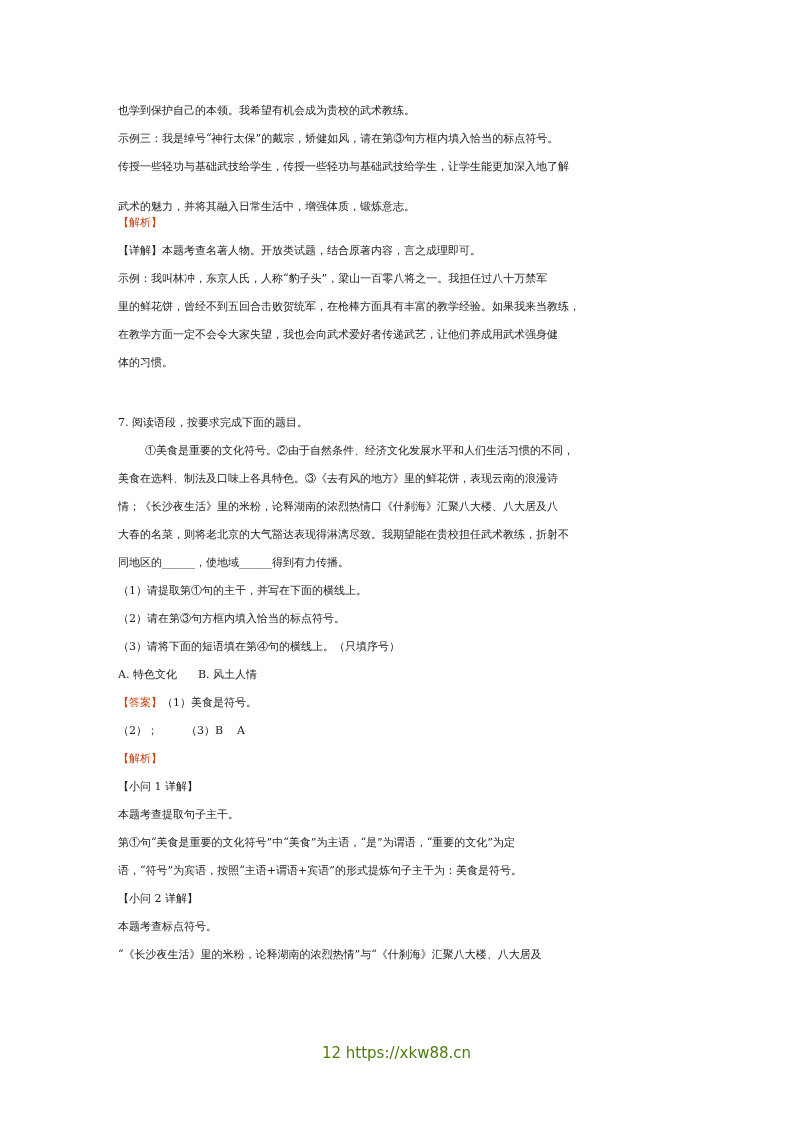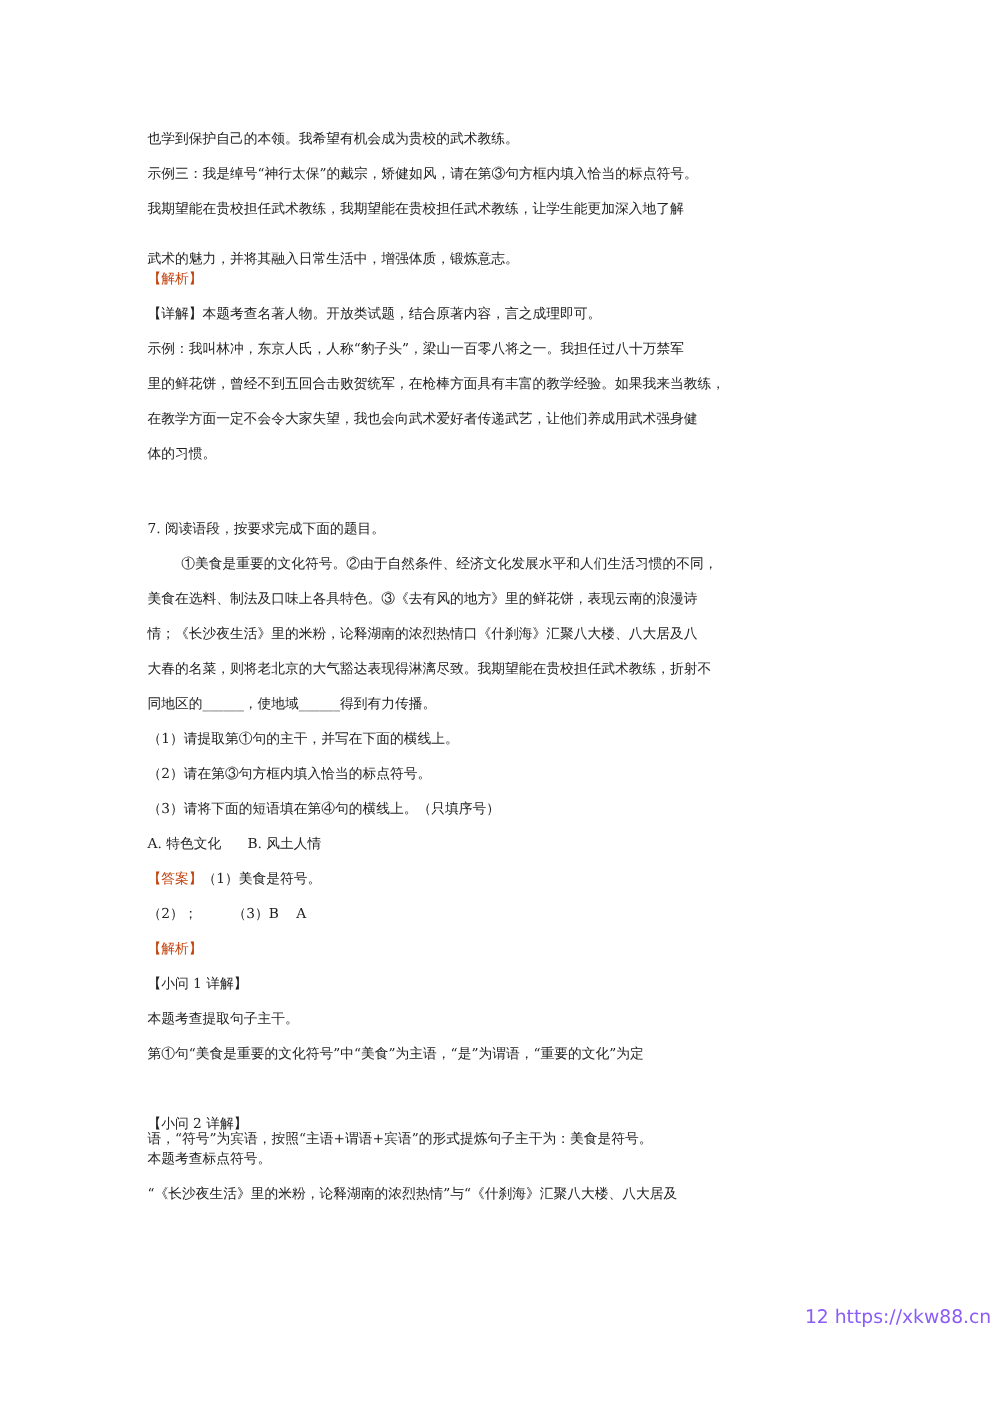--- a/index.html
+++ b/index.html
@@ -2,30 +2,30 @@
 <html><head>
   <meta charset="utf-8">
   <style>
     html, body { margin: 0; padding: 0; background: #ffffff; }
     body { width: 793px; height: 1122px; position: relative; overflow: hidden;
            font-family: "DejaVu Serif", "Liberation Serif", serif; color: #222; }
     .page { position: absolute; left: 118px; top: 102px; width: 568px; }
     .line { font-size: 11px; line-height: 17px; white-space: nowrap; position: absolute; left: 0; }
     .blue { color: #c2410c; }
     .indent { padding-left: 27px; }
-    .footer { position: absolute; top: 1044px; left: 0; width: 793px; text-align: right;
-              font-family: "DejaVu Sans", "Liberation Sans", sans-serif; font-size: 15px; color: #8b5cf6; }
+    .footer { position: absolute; top: 1044px; left: 0; width: 793px; text-align: center;
+              font-family: "DejaVu Sans", "Liberation Sans", sans-serif; font-size: 15px; color: #4d7c0f; }
   </style>
 </head>
 <body>
 
 <div class="page">
   <div class="line" style="top:0px">也学到保护自己的本领。我希望有机会成为贵校的武术教练。</div>
   <div class="line" style="top:28px">示例三：我是绰号“神行太保”的戴宗，矫健如风，请在第③句方框内填入恰当的标点符号。</div>
-  <div class="line" style="top:56px">我期望能在贵校担任武术教练，我期望能在贵校担任武术教练，让学生能更加深入地了解</div>
+  <div class="line" style="top:56px">传授一些轻功与基础武技给学生，传授一些轻功与基础武技给学生，让学生能更加深入地了解</div>
   <div class="line" style="top:96px">武术的魅力，并将其融入日常生活中，增强体质，锻炼意志。</div>
 
   <div class="line blue" style="top:112px">【解析】</div>
   <div class="line" style="top:140px">【详解】本题考查名著人物。开放类试题，结合原著内容，言之成理即可。</div>
 
   <div class="line" style="top:168px">示例：我叫林冲，东京人氏，人称“豹子头”，梁山一百零八将之一。我担任过八十万禁军</div>
   <div class="line" style="top:196px">里的鲜花饼，曾经不到五回合击败贺统军，在枪棒方面具有丰富的教学经验。如果我来当教练，</div>
   <div class="line" style="top:224px">在教学方面一定不会令大家失望，我也会向武术爱好者传递武艺，让他们养成用武术强身健</div>
   <div class="line" style="top:252px">体的习惯。</div>
 
@@ -45,20 +45,20 @@
 
   <div class="line" style="top:592px">
     <span class="blue">【答案】</span><span>（1）美食是符号。</span>
   </div>
   <div class="line" style="top:620px;white-space:pre">（2）；        （3）B    A</div>
 
   <div class="line blue" style="top:648px">【解析】</div>
   <div class="line" style="top:676px">【小问 1 详解】</div>
   <div class="line" style="top:704px">本题考查提取句子主干。</div>
   <div class="line" style="top:732px">第①句“美食是重要的文化符号”中“美食”为主语，“是”为谓语，“重要的文化”为定</div>
-  <div class="line" style="top:800px">语，“符号”为宾语，按照“主语+谓语+宾语”的形式提炼句子主干为：美食是符号。</div>
+  <div class="line" style="top:760px">语，“符号”为宾语，按照“主语+谓语+宾语”的形式提炼句子主干为：美食是符号。</div>
 
   <div class="line" style="top:788px">【小问 2 详解】</div>
   <div class="line" style="top:816px">本题考查标点符号。</div>
   <div class="line" style="top:844px">“《长沙夜生活》里的米粉，论释湖南的浓烈热情”与“《什刹海》汇聚八大楼、八大居及</div>
 </div>
 
 <div class="footer">12 https://xkw88.cn</div>
 
 </body></html>

